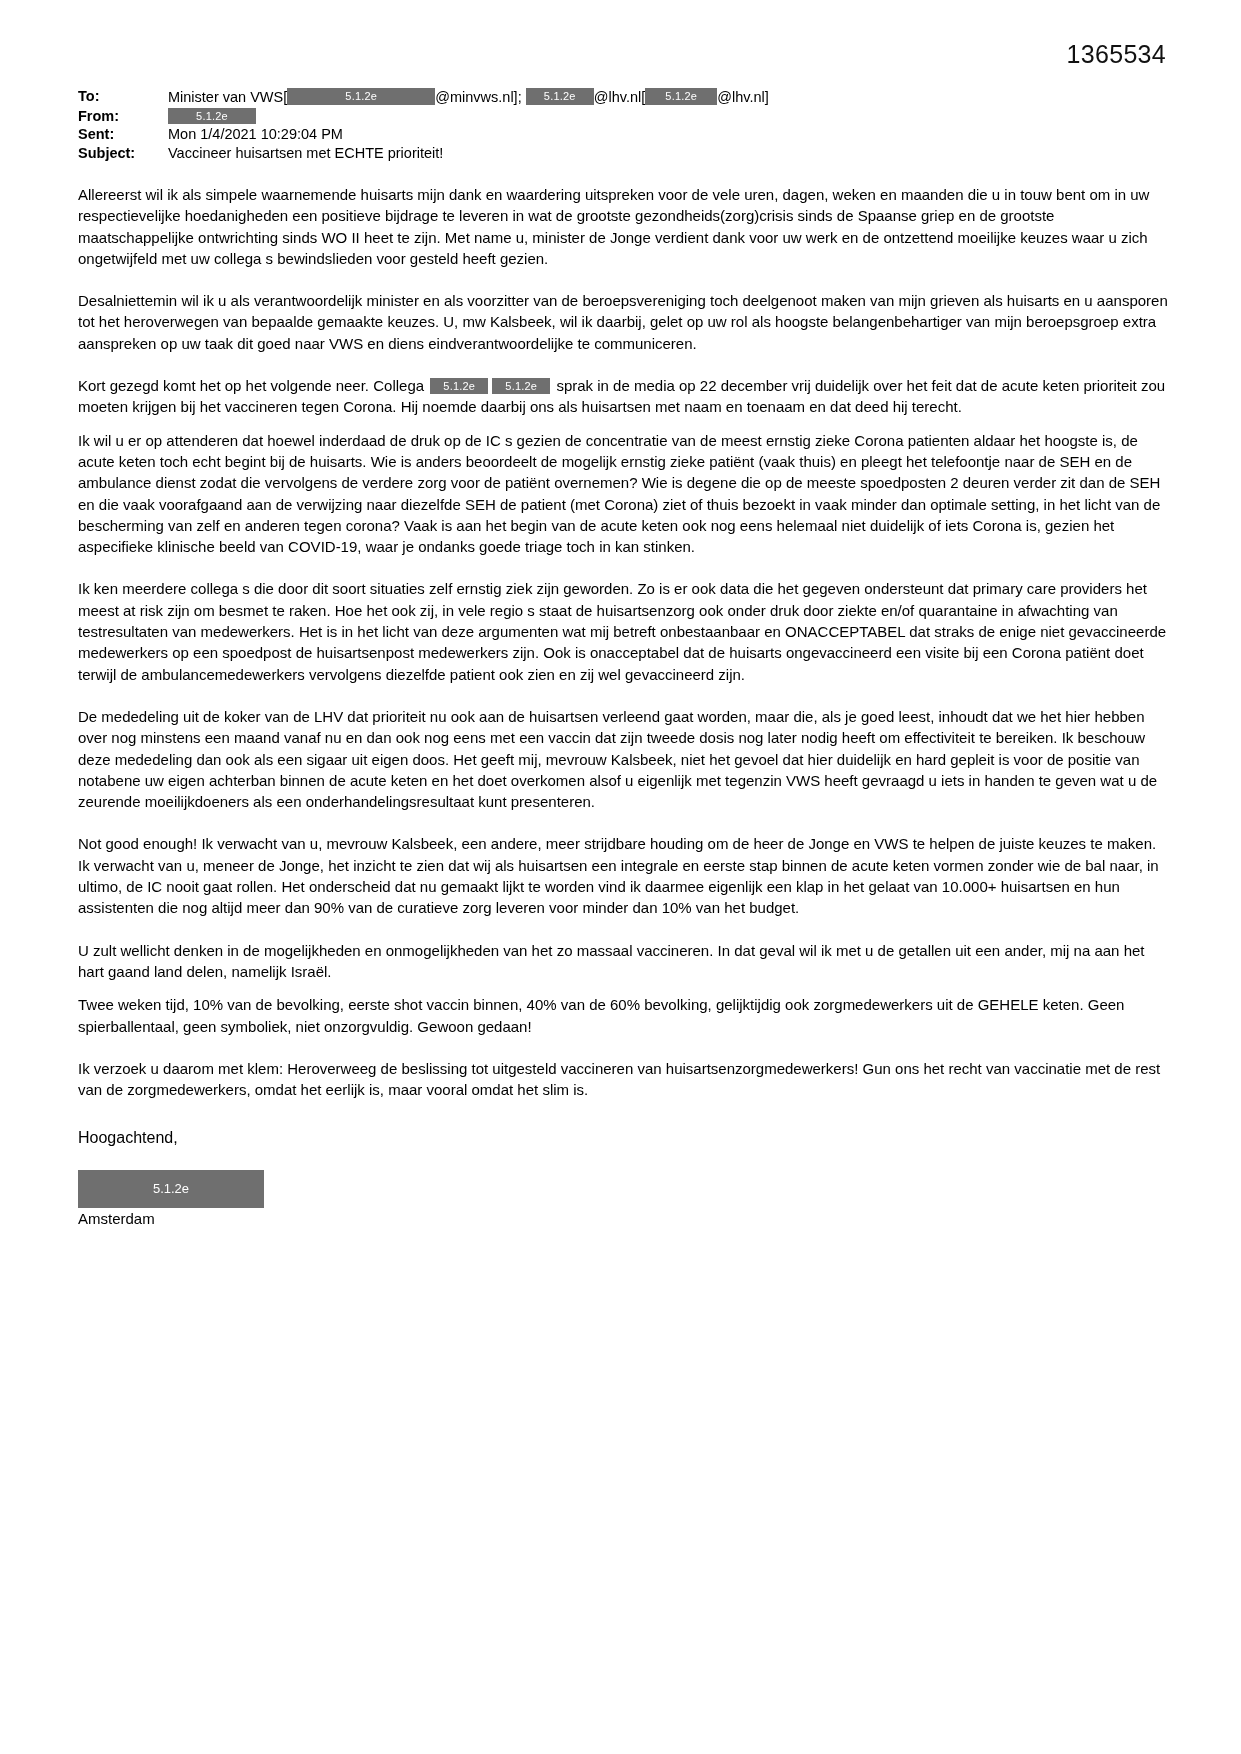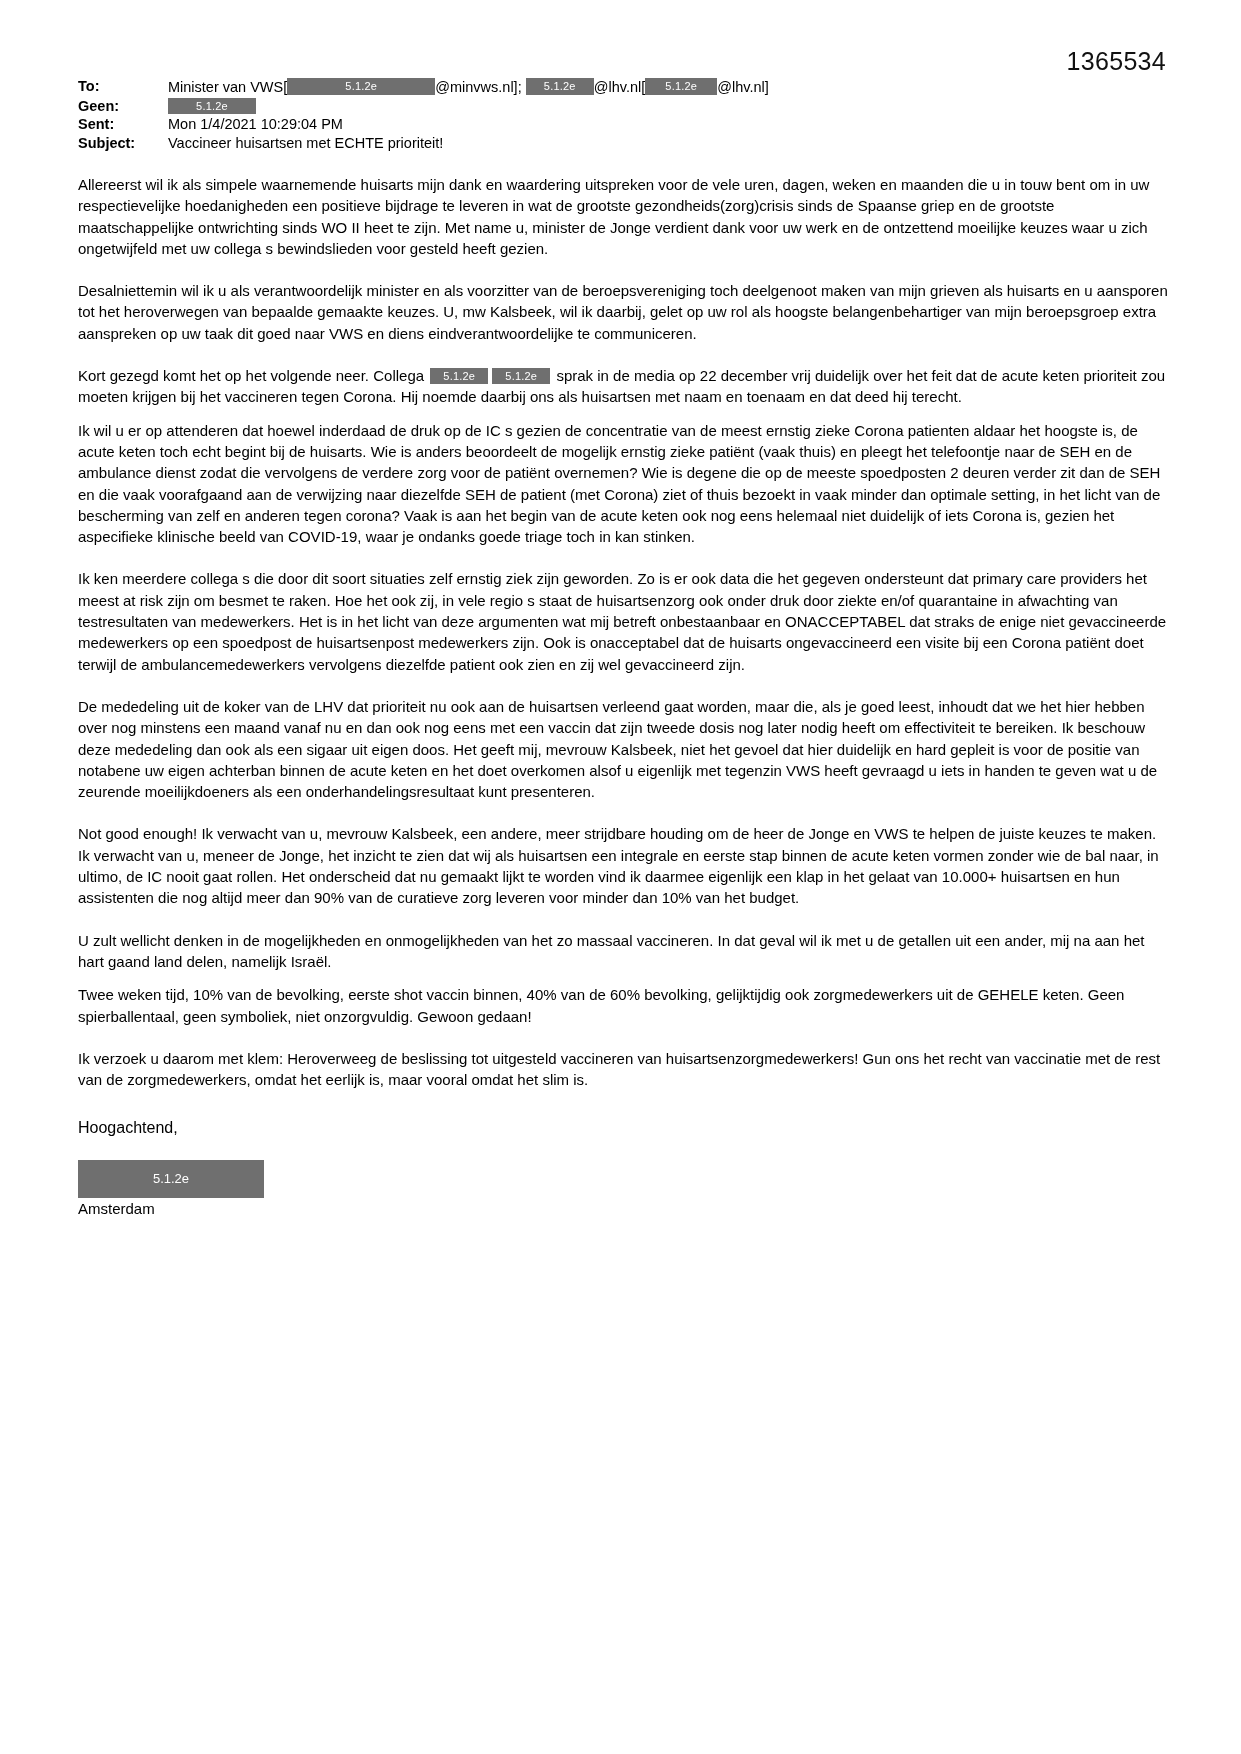--- a/index.html
+++ b/index.html
@@ -15,31 +15,31 @@
     position: relative;
     width: 1241px;
     height: 1754px;
     background: #ffffff;
     margin: 0 auto;
     overflow: hidden;
     box-sizing: border-box;
   }
   .doc-id {
     position: absolute;
-    top: 47px;
+    top: 40px;
     right: 75px;
     font-size: 25px;
     letter-spacing: 0.3px;
     color: #111;
     white-space: nowrap;
   }
   .content {
     position: absolute;
     left: 78px;
-    top: 78px;
+    top: 88px;
     width: 1090px;
   }
 
   
   .hdr {
     border-collapse: collapse;
     font-size: 14.5px;
     line-height: 17.5px;
   }
   .hdr td {
@@ -137,21 +137,21 @@
 
   <div class="content">
 
     <table class="hdr">
       <tbody>
           <tr>
         <td class="lbl">To:</td>
         <td class="val"><span>Minister van VWS[</span><span class="redact r-w1">5.1.2e</span><span>@minvws.nl];</span>&nbsp;<span class="redact r-w2">5.1.2e</span><span>@lhv.nl[</span><span class="redact r-w3">5.1.2e</span><span>@lhv.nl]</span></td>
       </tr>
       <tr>
-        <td class="lbl">Geen:</td>
+        <td class="lbl">From:</td>
         <td class="val"><span class="redact r-from">5.1.2e</span></td>
       </tr>
       <tr>
         <td class="lbl">Sent:</td>
         <td class="val">Mon 1/4/2021 10:29:04 PM</td>
       </tr>
       <tr>
         <td class="lbl">Subject:</td>
         <td class="val">Vaccineer huisartsen met ECHTE prioriteit!</td>
       </tr>

